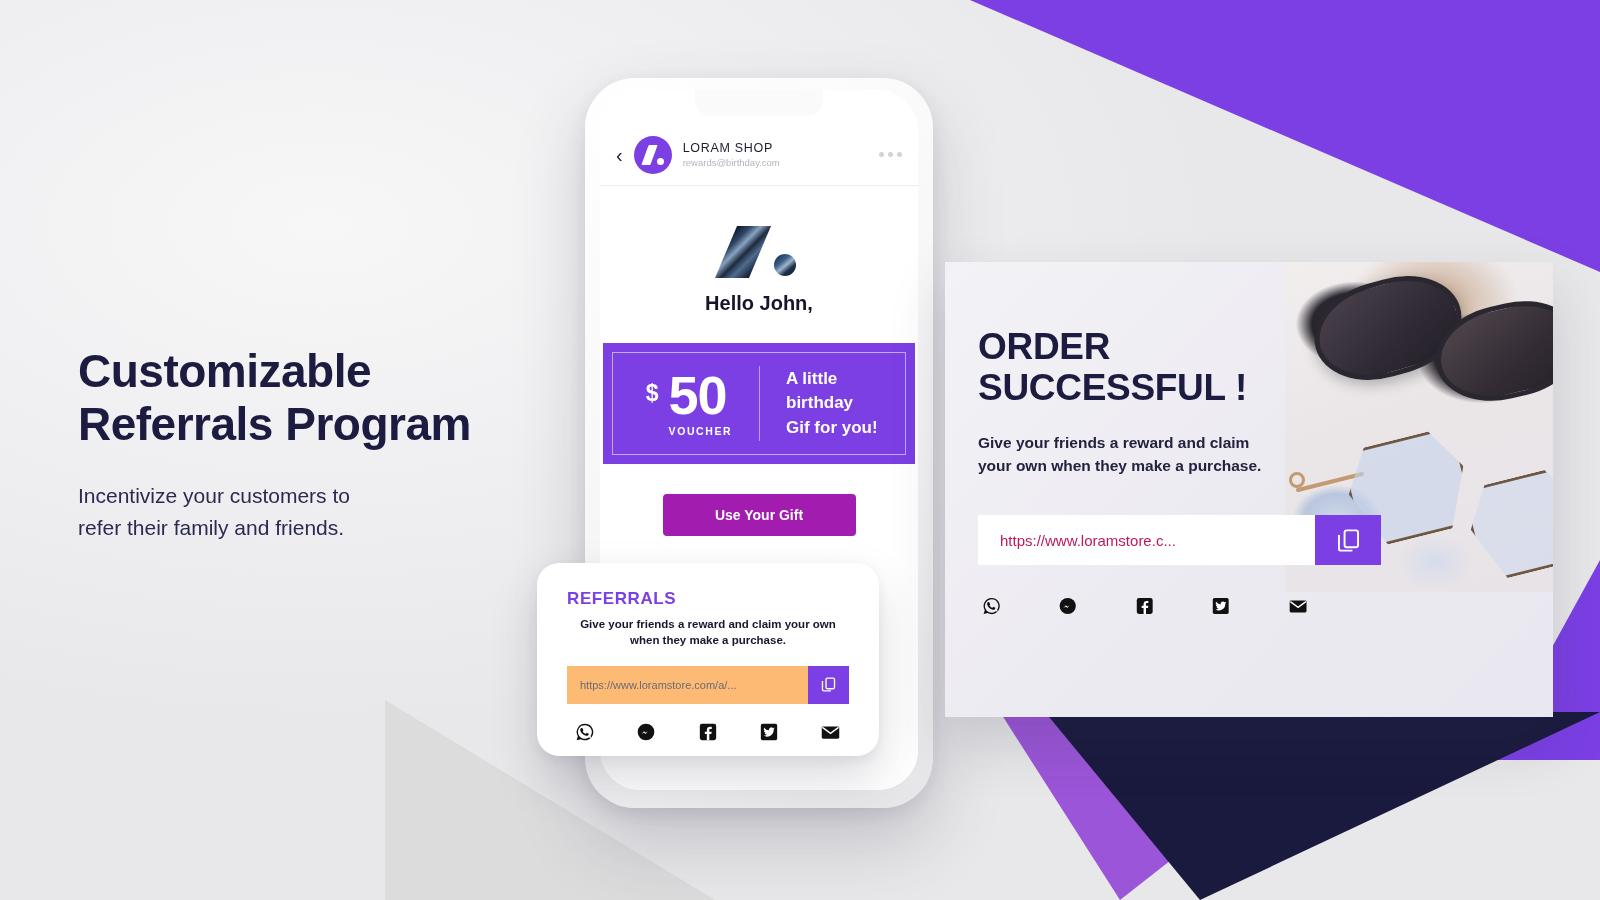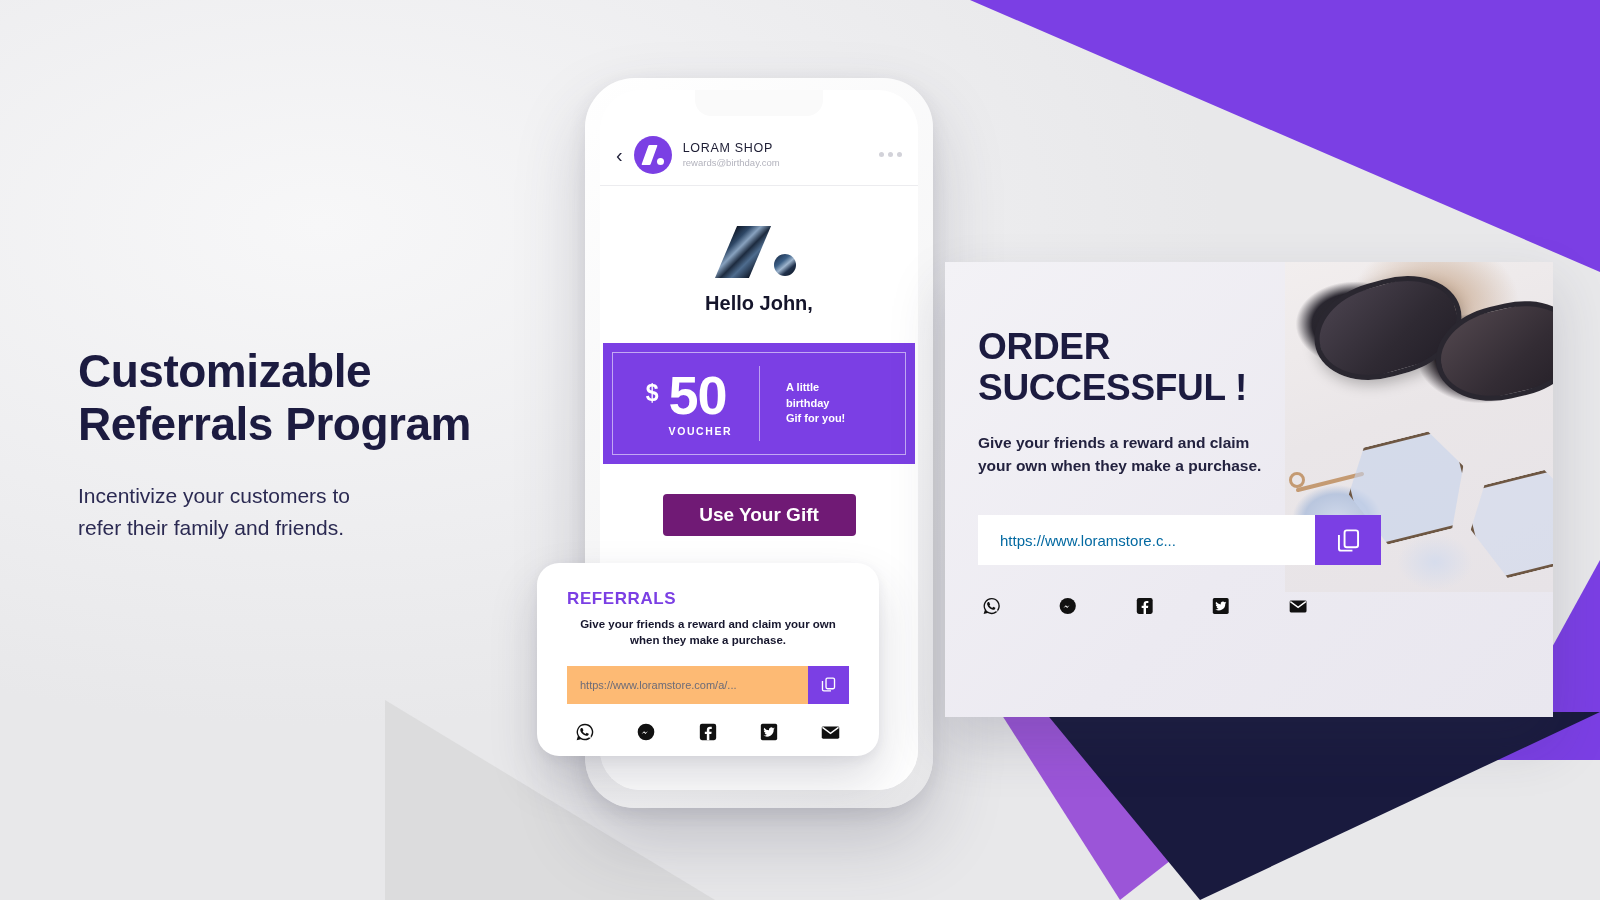--- a/index.html
+++ b/index.html
@@ -151,26 +151,26 @@
   }
   .v-left{
     width:50%; display:flex; align-items:flex-start; justify-content:center;
     padding-left:6px; position:relative;
   }
   .v-dollar{ color:#fff; font-size:23px; font-weight:bold; margin-top:10px; }
   .v-numwrap{ margin-left:10px; }
   .v-num{ color:#fff; font-size:54px; font-weight:bold; line-height:.95; letter-spacing:-1px; }
   .v-label{ color:#fff; font-size:10.5px; letter-spacing:1.6px; margin-top:3px; font-weight:bold;}
   .v-div{ width:1px; height:74%; background:rgba(255,255,255,.5); }
-  .v-right{ flex:1; padding-left:26px; color:#fff; font-size:11px; line-height:1.42; font-weight:bold;}
+  .v-right{ flex:1; padding-left:26px; color:#fff; font-size:17px; line-height:1.42; font-weight:bold;}
 
   .gift-btn{
     display:block; margin:30px auto 0; width:193px; height:42px;
-    background:#701a75; color:#fff; border:none; border-radius:4px;
-    font-size:19px; font-weight:bold; cursor:pointer;
+    background:#a21caf; color:#fff; border:none; border-radius:4px;
+    font-size:14px; font-weight:bold; cursor:pointer;
     font-family:"Liberation Sans", sans-serif;
   }
 
   
   .ref-card{
     position:absolute; left:537px; top:563px; width:342px; height:193px;
     background:#fff; border-radius:22px;
     box-shadow:0 24px 48px rgba(45,45,70,.17), 0 4px 12px rgba(45,45,70,.07);
     padding:26px 30px 0;
   }
@@ -255,21 +255,21 @@
   .rp-title{
     font-size:37px; font-weight:bold; line-height:1.12; color:#1c1b40; letter-spacing:-.3px;
   }
   .rp-sub{
     margin-top:22px; font-size:15.5px; line-height:1.5; font-weight:bold; color:#23223f;
     width:300px;
   }
   .rp-link-row{ display:flex; margin-top:38px; height:50px; width:403px; }
   .rp-link-input{
     flex:1; background:#fff; border:none; outline:none;
-    font-size:15px; color:#0369a1; padding:0 22px;
+    font-size:15px; color:#be185d; padding:0 22px;
     font-family:"Liberation Sans", sans-serif;
   }
   .rp-copy-btn{
     width:66px; background:#7b3fe4; border:none; cursor:pointer;
     display:flex; align-items:center; justify-content:center;
   }
   .rp-social{
     display:flex; gap:57px; margin-top:28px; padding-left:4px;
   }
   .rp-social svg{ cursor:pointer; }

